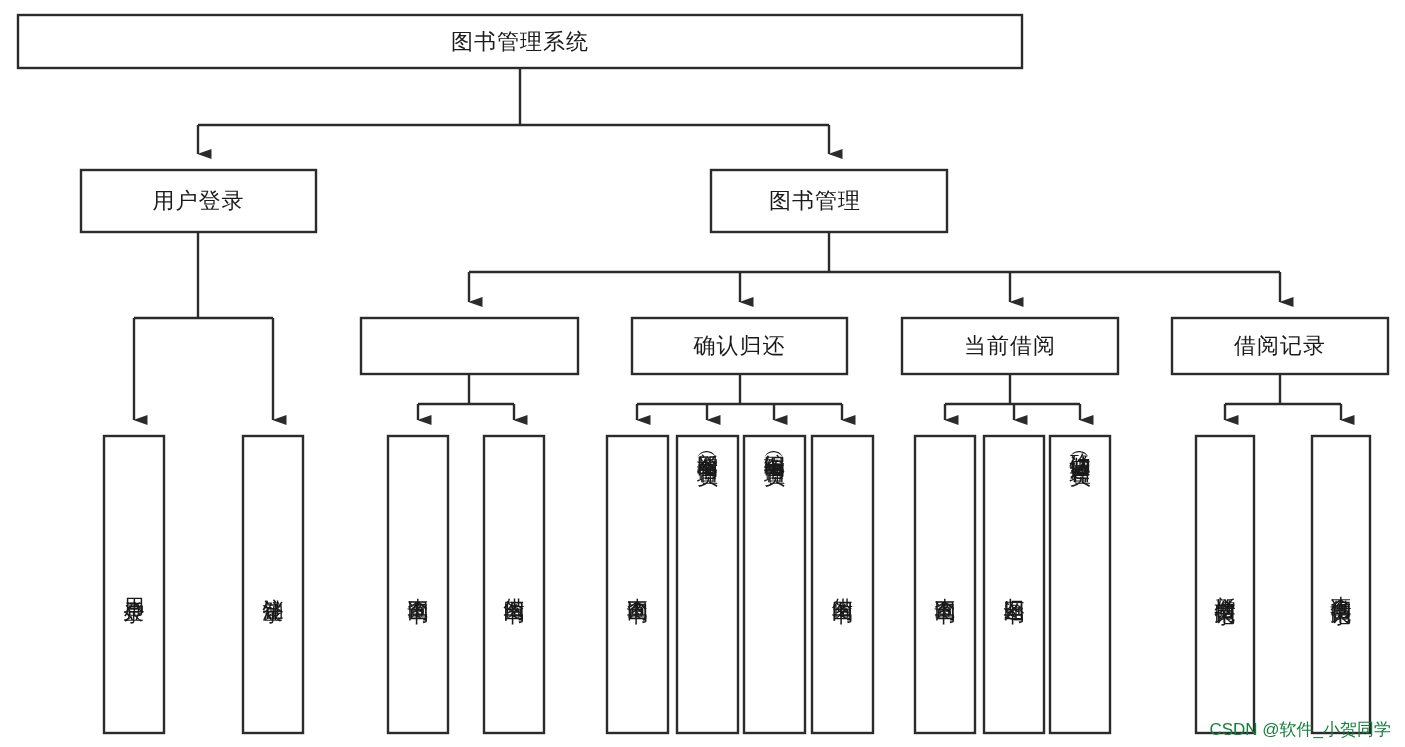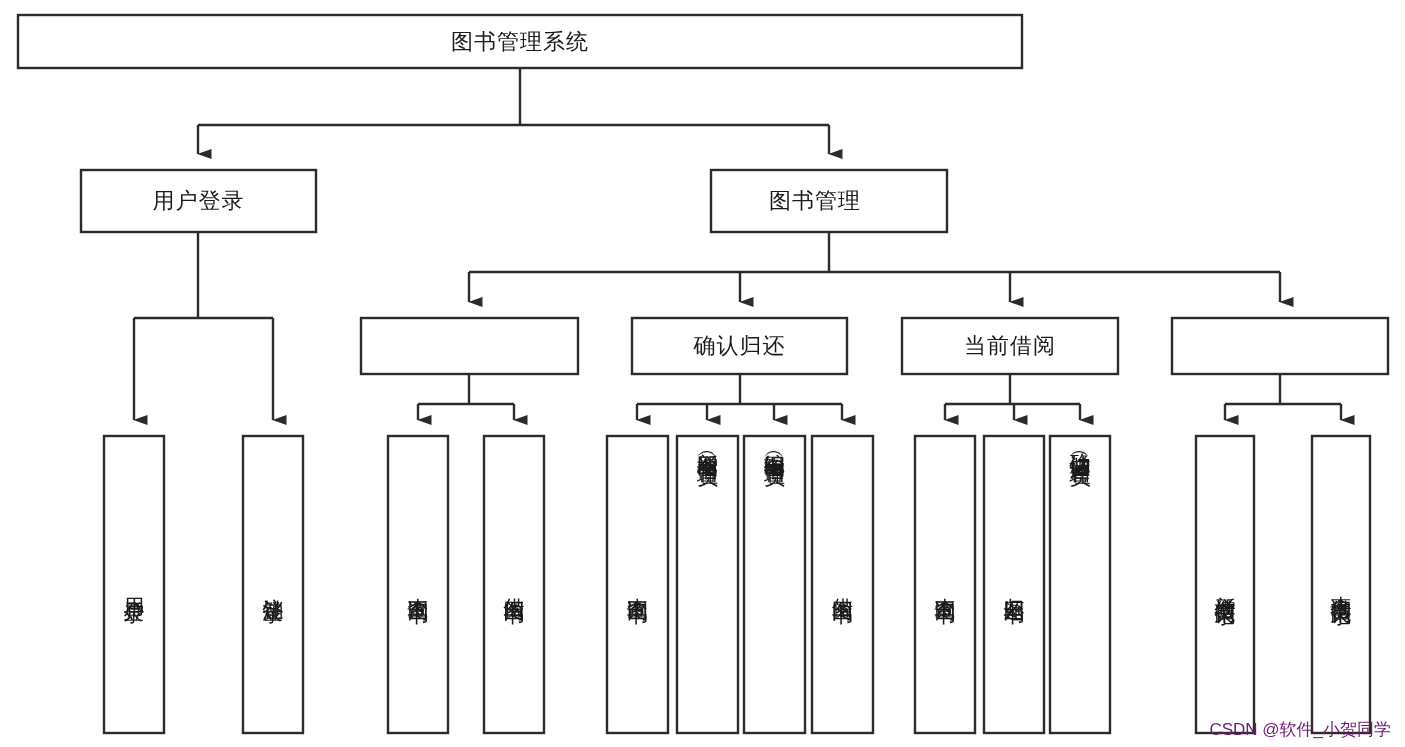--- a/index.html
+++ b/index.html
@@ -73,21 +73,21 @@
     color: #1a1a1a;
     letter-spacing: 1px;
     white-space: nowrap;
   }
   .watermark {
     position: absolute;
     right: 14px;
     bottom: 6px;
     font-family: "Liberation Sans", "DejaVu Sans", sans-serif;
     font-size: 17px;
-    color: #701a75;
+    color: #15803d;
     white-space: nowrap;
     pointer-events: none;
   }
 </style>
 </head>
 <body>
 
 <div id="diagram-root">
 
   <svg id="tree-svg" viewBox="0 0 1405 747">
@@ -190,20 +190,23 @@
 
 
   <div class="hlabel-wrap" style="left:632px; top:318px; width:215px; height:56px;">
     <span class="hlabel-text">确认归还</span>
   </div>
 
   <div class="hlabel-wrap" style="left:902px; top:318px; width:216px; height:56px;">
     <span class="hlabel-text">当前借阅</span>
   </div>
 
+  <div class="hlabel-wrap" style="left:1172px; top:318px; width:216px; height:56px;">
+    <span class="hlabel-text">借阅记录</span>
+  </div>
 
   <div class="vlabel-wrap" style="left:104px; top:436px; width:60px; height:297px;">
     <span class="vlabel-text">用户登录</span>
   </div>
 
   <div class="vlabel-wrap" style="left:243px; top:436px; width:60px; height:297px;">
     <span class="vlabel-text">注销登录</span>
   </div>
 
   <div class="vlabel-wrap" style="left:388px; top:436px; width:60px; height:297px;">

